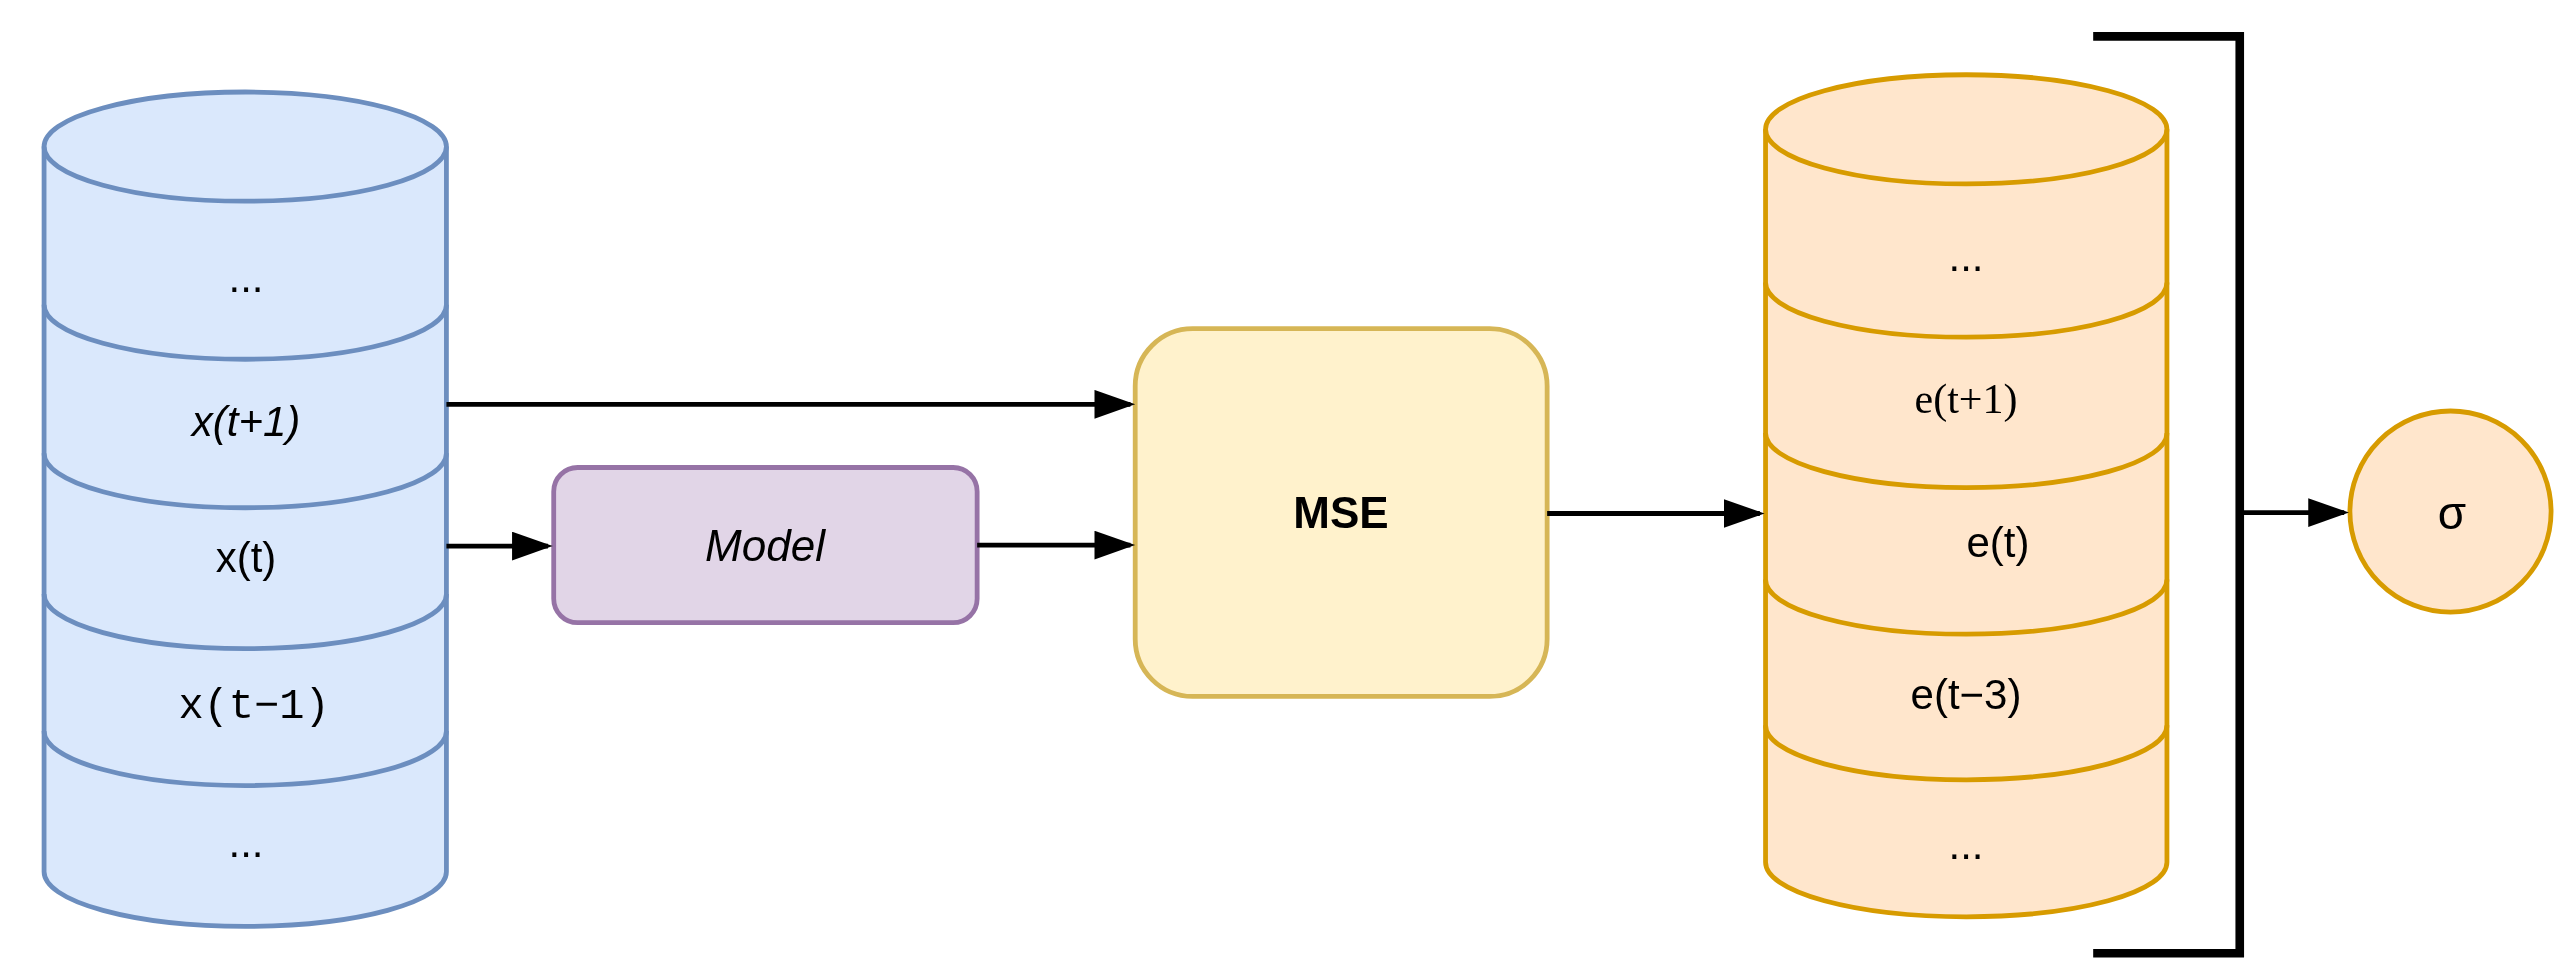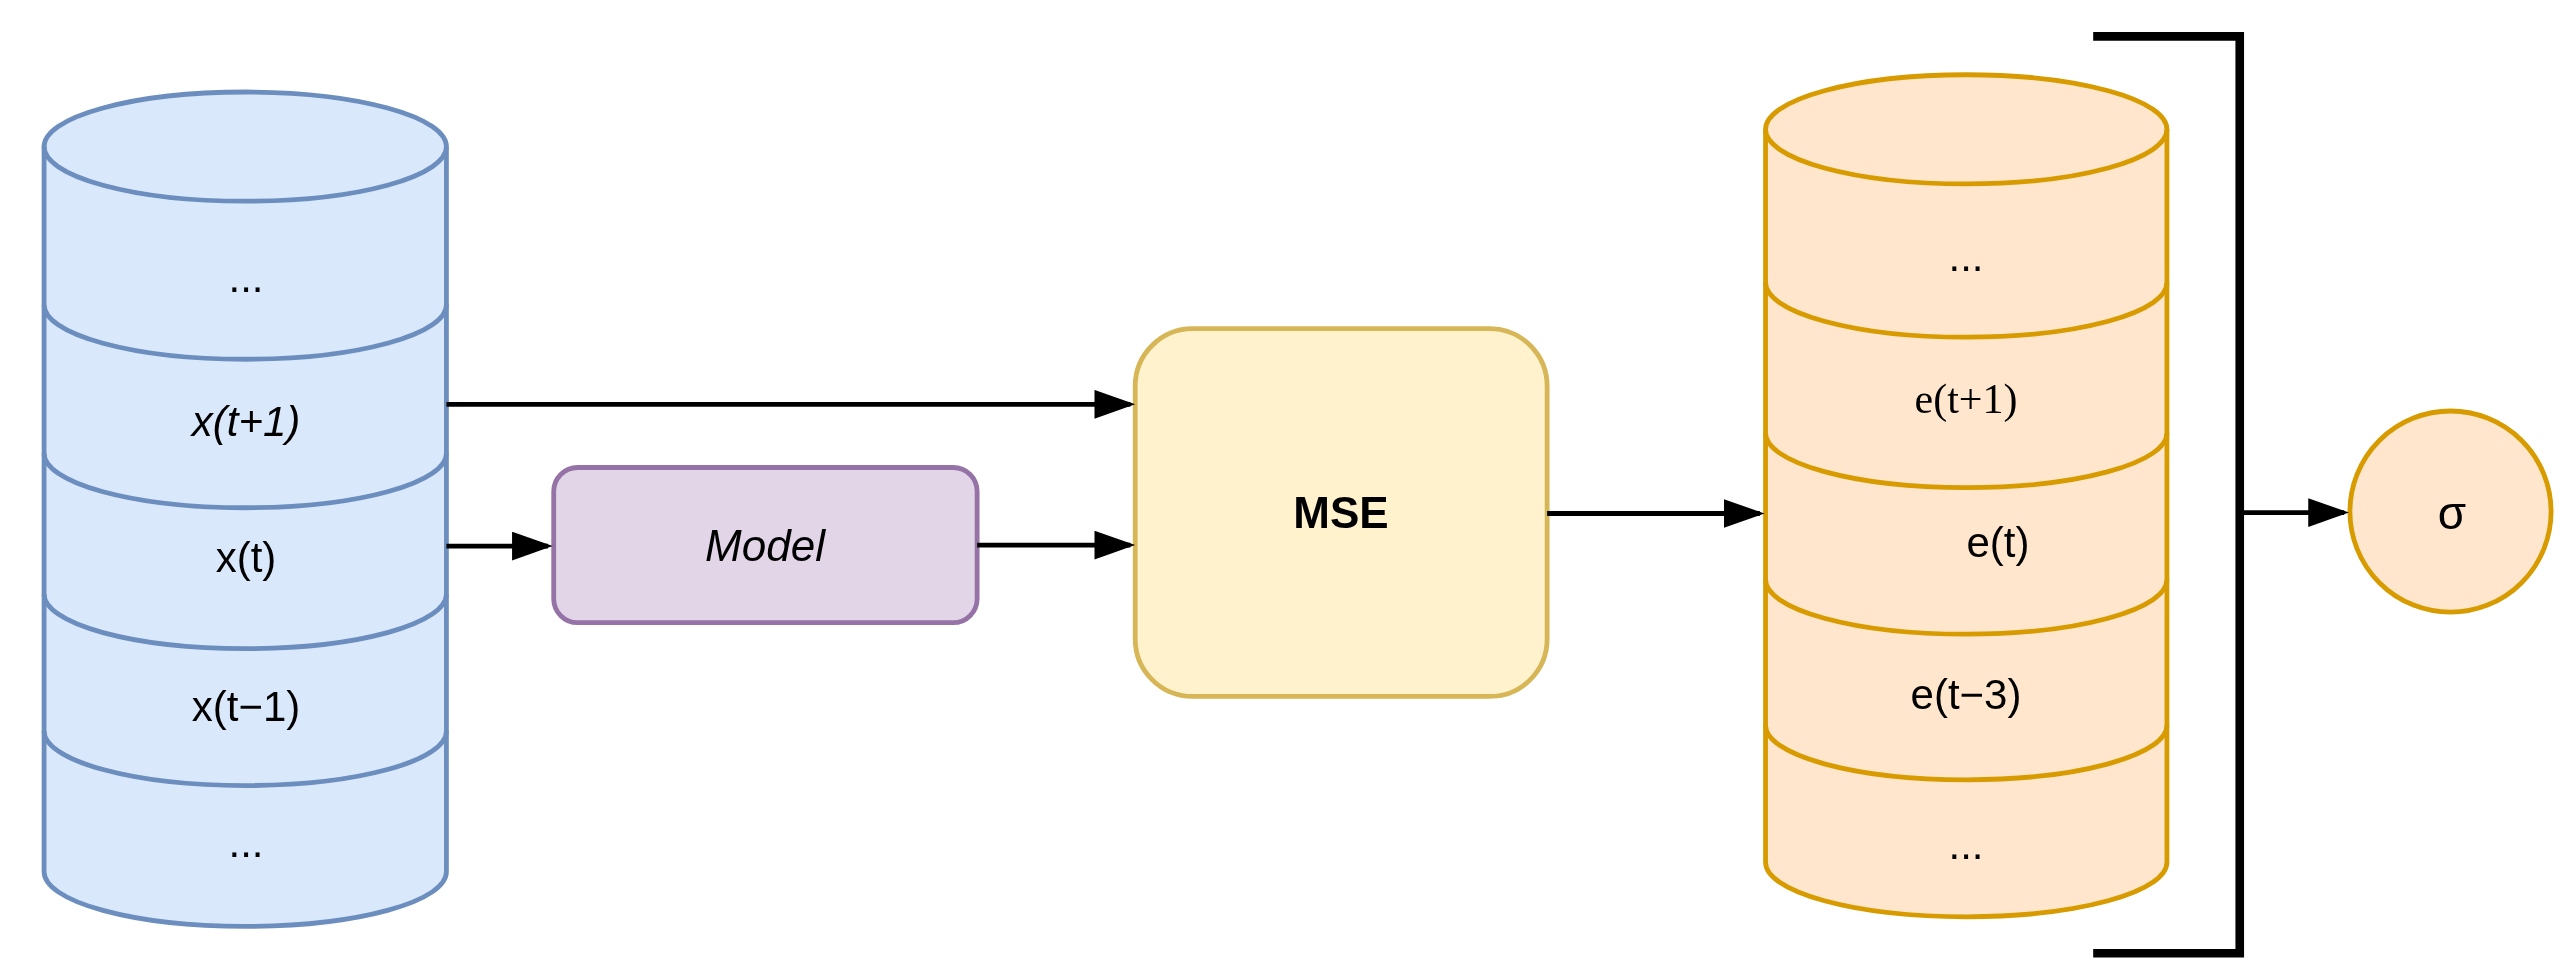--- a/index.html
+++ b/index.html
@@ -73,21 +73,21 @@
     <line x1="466" y1="422" x2="1180" y2="422" stroke-width="5" marker-end="url(#arrowhead)" stroke="#000000"></line>
     <line x1="466" y1="570" x2="572" y2="570" stroke-width="5" marker-end="url(#arrowhead)" stroke="#000000"></line>
     <line x1="1020" y1="569" x2="1180" y2="569" stroke-width="5" marker-end="url(#arrowhead)" stroke="#000000"></line>
     <line x1="1615" y1="536" x2="1837" y2="536" stroke-width="5" marker-end="url(#arrowhead)" stroke="#000000"></line>
     <line x1="2338" y1="535" x2="2447" y2="535" stroke-width="5" marker-end="url(#arrowhead)" stroke="#000000"></line>
   </svg>
 
   <div class="lbl" style="left:246px; top:278px;">...</div>
   <div class="lbl" style="left:246px; top:422px;font-style:italic;">x(t+1)</div>
   <div class="lbl" style="left:246px; top:558px;text-align:center;">x(t)</div>
-  <div class="lbl" style="left:246px; top:707px;">x(t−1)</div>
+  <div class="lbl" style="left:254px; top:707px;font-family:Liberation Mono, monospace;">x(t−1)</div>
   <div class="lbl" style="left:246px; top:843px;">...</div>
 
   <div class="lbl big" style="left:765px; top:546px;font-style:italic;">Model</div>
   <div class="lbl big" style="left:1341px; top:513px;font-weight:bold;">MSE</div>
 
   <div class="lbl" style="left:1966px; top:257px;">...</div>
   <div class="lbl" style="left:1966px; top:399px;font-family:Liberation Serif, serif;">e(t+1)</div>
   <div class="lbl" style="left:1966px; top:543px;margin-left:32px;">e(t)</div>
   <div class="lbl" style="left:1966px; top:695px;">e(t−3)</div>
   <div class="lbl" style="left:1966px; top:845px;">...</div>

